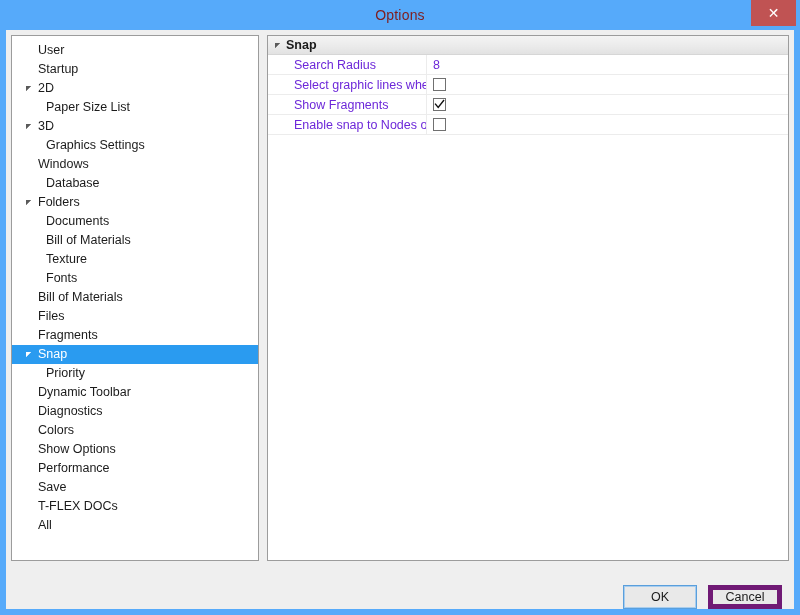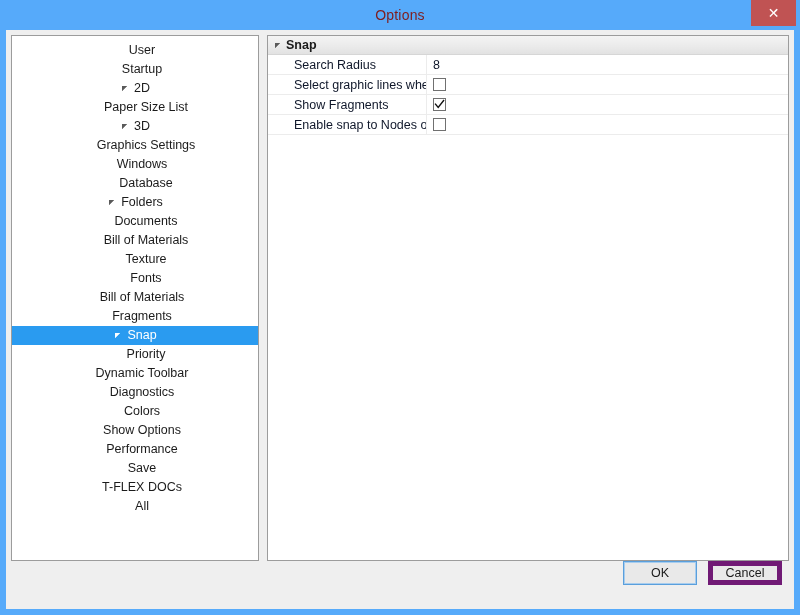--- a/index.html
+++ b/index.html
@@ -100,21 +100,20 @@
     line-height: 19px;
     display: flex;
     align-items: center;
     font-size: 12.5px;
     color: #1b1b1b;
     cursor: default;
     white-space: nowrap;
     box-sizing: border-box;
     padding-right: 12px;
     font-family: "Liberation Sans", sans-serif;
-    justify-content: center;
   }
   .tree-item.selected {
     background: #2a9bf0;
     color: #ffffff;
   }
   .tree-item.bold { font-weight: normal; }
   .expander {
     width: 16px;
     min-width: 16px;
     height: 19px;
@@ -170,21 +169,21 @@
   }
   .prop-group-header .expander { width: 18px; min-width: 18px; }
   .prop-rows { position: relative; }
   .prop-row {
     height: 20px;
     display: flex;
     align-items: center;
     border-bottom: 1px solid #ececec;
     box-sizing: border-box;
     font-size: 12.5px;
-    color: #0f172a;
+    color: #6d28d9;
     background: #ffffff;
     font-family: "Liberation Sans", sans-serif;
   }
   .prop-name {
     width: 158px;
     min-width: 158px;
     padding-left: 26px;
     box-sizing: border-box;
     white-space: nowrap;
     overflow: hidden;
@@ -217,21 +216,21 @@
     height: 11px;
   }
   .checkbox.checked .tick { display: block; }
 
   
   .footer {
     height: 48px;
     min-height: 48px;
     background: #efefef;
     display: flex;
-    align-items: flex-start;
+    align-items: flex-end;
     justify-content: flex-end;
     padding-right: 12px;
     box-sizing: border-box;
     gap: 11px;
   }
   .dlg-button {
     width: 74px;
     height: 24px;
     background: #e9e9e9;
     border: 5px solid #701a75;
@@ -321,20 +320,24 @@
               <span class="expander" style="width: 32px; min-width: 32px;"></span>
               <span class="tree-label">Texture</span>
             </div>
             <div class="tree-item">
               <span class="expander" style="width: 32px; min-width: 32px;"></span>
               <span class="tree-label">Fonts</span>
             </div>
             <div class="tree-item">
               <span class="expander" style="width: 16px; min-width: 16px; margin-left: 8px;"></span>
               <span class="tree-label">Bill of Materials</span>
+            </div>
+            <div class="tree-item">
+              <span class="expander" style="width: 16px; min-width: 16px; margin-left: 8px;"></span>
+              <span class="tree-label">Files</span>
             </div>
             <div class="tree-item">
               <span class="expander" style="width: 16px; min-width: 16px; margin-left: 8px;"></span>
               <span class="tree-label">Fragments</span>
             </div>
             <div class="tree-item selected">
               <span class="expander" style="width: 16px; min-width: 16px; margin-left: 8px;">
                 <span class="tri"></span>
               </span>
               <span class="tree-label">Snap</span>

